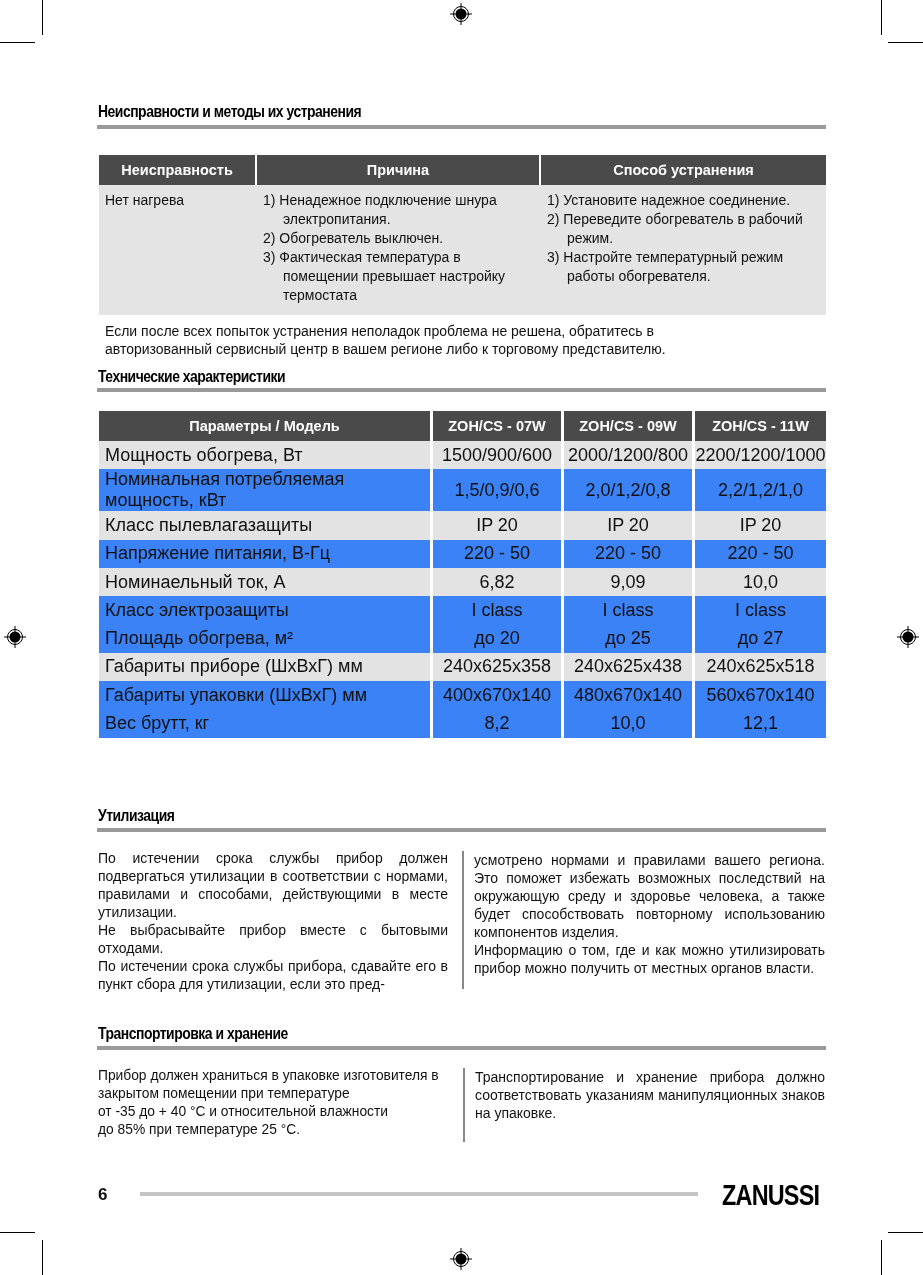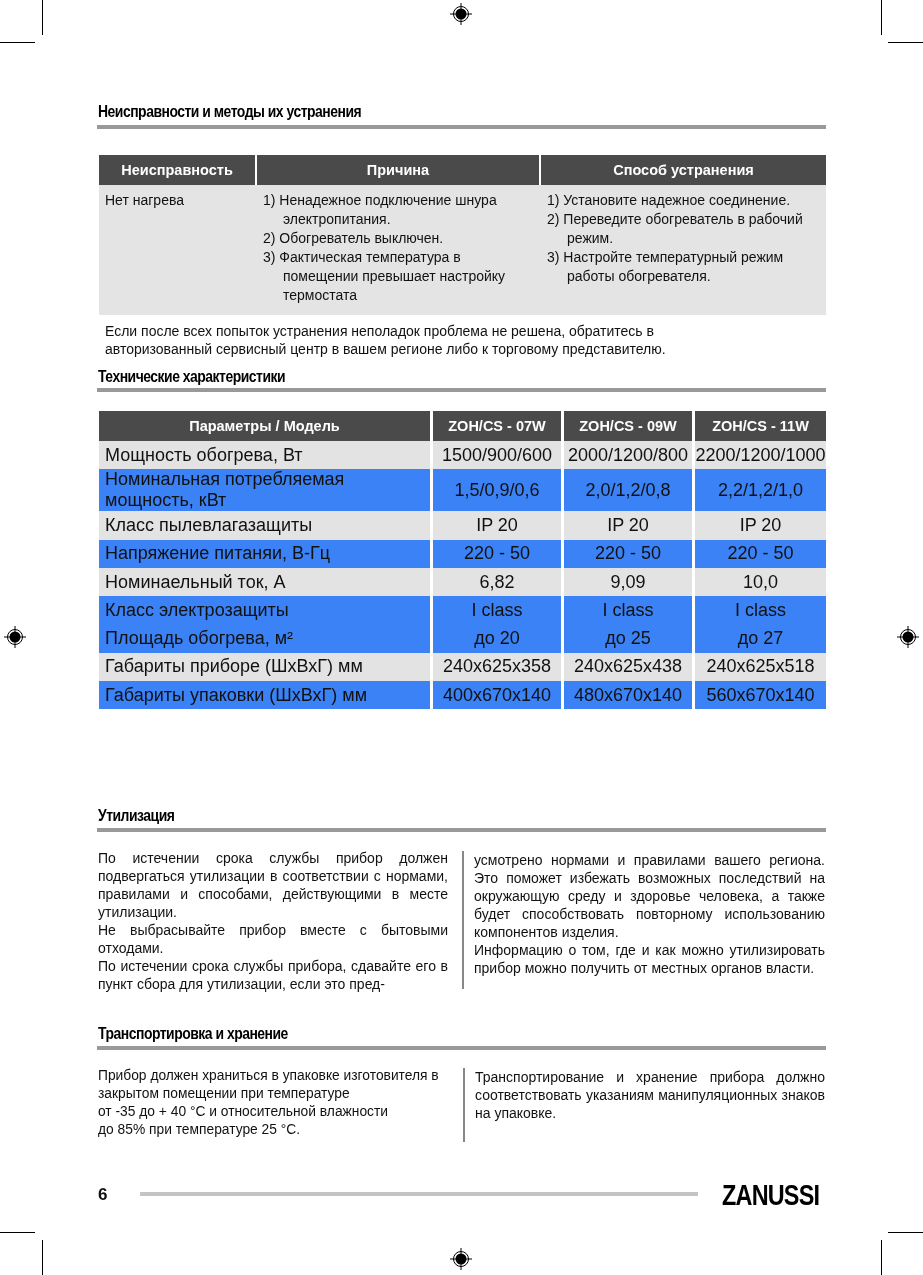--- a/index.html
+++ b/index.html
@@ -185,20 +185,26 @@
         <td>240x625x358</td>
         <td>240x625x438</td>
         <td>240x625x518</td>
       </tr>
       <tr class="even">
         <td>Габариты упаковки (ШхВхГ) мм</td>
         <td>400x670x140</td>
         <td>480x670x140</td>
         <td>560x670x140</td>
       </tr>
+      <tr class="even">
+        <td>Вес брутт, кг</td>
+        <td>8,2</td>
+        <td>10,0</td>
+        <td>12,1</td>
+      </tr>
     </tbody>
 </table>
 
 <div class="sec-title" style="top:806px;">Утилизация</div>
 <div class="sec-rule" style="top:828px;"></div>
 
 <div class="para just" style="left:98px;top:849px;width:350px;">
   <div>По истечении срока службы прибор должен подвергаться утилизации в соответствии с нормами, правилами и способами, действующими в месте утилизации.</div>
   <div>Не выбрасывайте прибор вместе с бытовыми отходами.</div>
   <div>По истечении срока службы прибора, сдавайте его в пункт сбора для утилизации, если это пред-</div>

